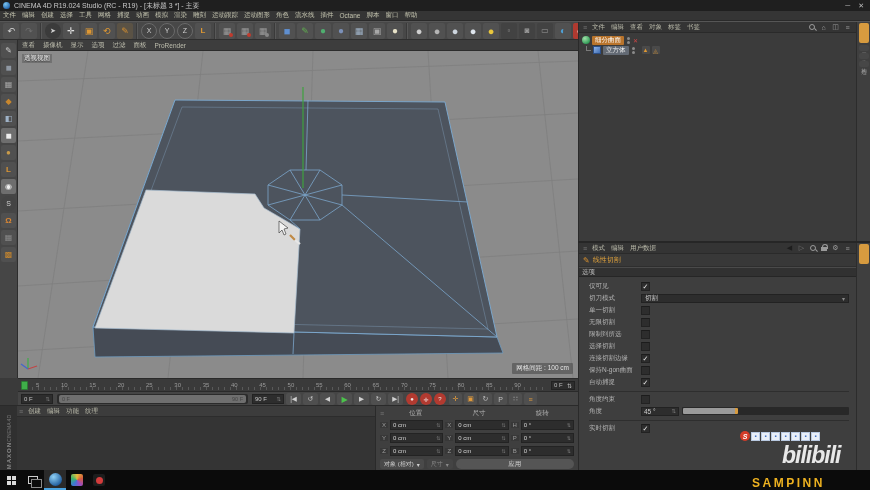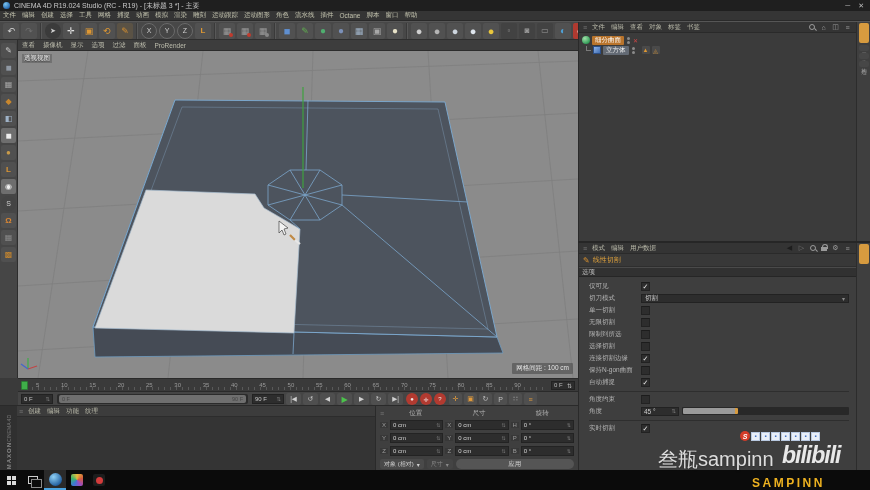--- a/index.html
+++ b/index.html
@@ -745,17 +745,16 @@
   <div class="ime">
     <span class="slogo">S</span>
     <span class="ibx">▪</span>
     <span class="ibx">▪</span>
     <span class="ibx">▪</span>
     <span class="ibx">▪</span>
     <span class="ibx">▪</span>
     <span class="ibx">▪</span>
     <span class="ibx">▪</span>
   </div>
-  <span class="wm-cn">叁瓶sampinn</span>
   <span class="wm-bili">bilibili</span>
   <span class="wm-samp">SAMPINN</span>
 
 </div>
 
 </body></html>

